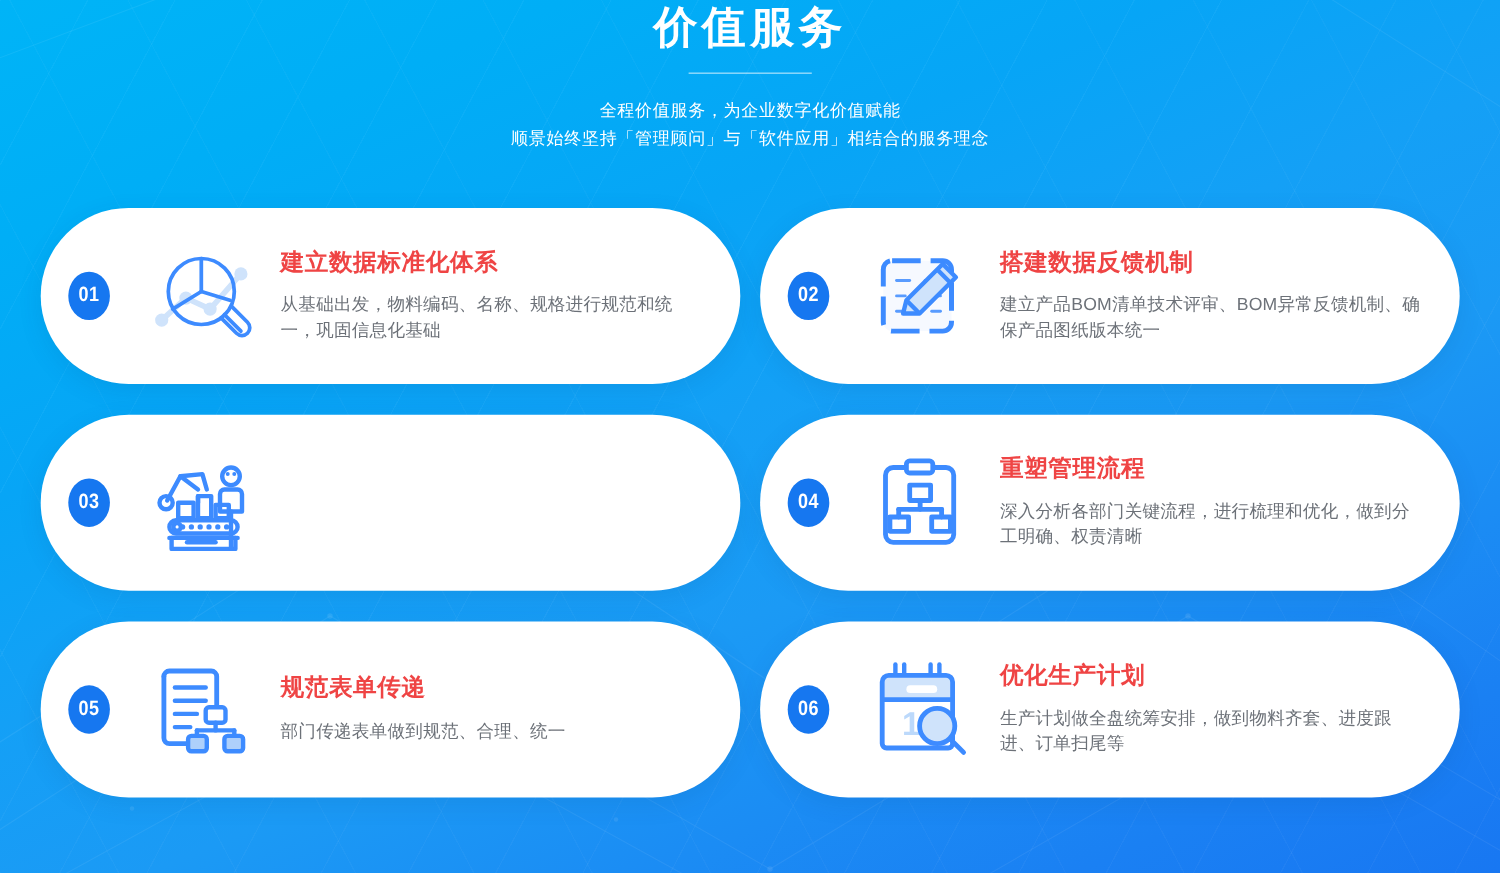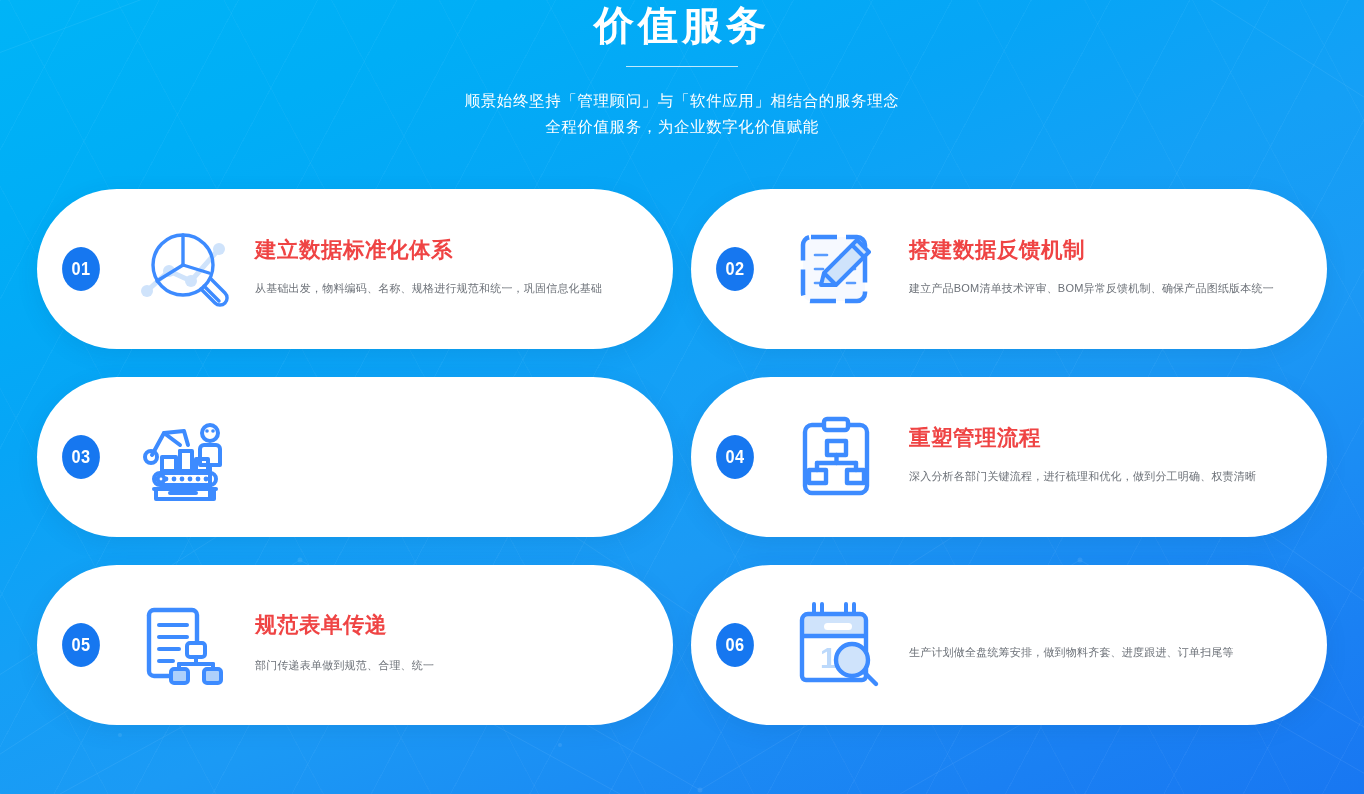--- a/index.html
+++ b/index.html
@@ -84,21 +84,21 @@
     display:flex; align-items:center; justify-content:center;
   }
   .icon-wrap svg{ display:block; }
   .card-text{ margin-left:16px; flex:1 1 auto; min-width:0; }
   .card-title{
     font-size:21.5px; color:#ef4444; font-weight:700;
     letter-spacing:.5px; line-height:1.2;
   }
   .card-desc{
     margin-top:14px;
-    font-size:11px; color:#6c7178; line-height:23px; letter-spacing:.2px;
+    font-size:16px; color:#6c7178; line-height:23px; letter-spacing:.2px;
   }
   
   .card.compact .card-desc{ margin-top:16px; }
 </style>
 </head>
 <body>
 
 <div class="bg-texture">
   <svg width="1364" height="794" viewBox="0 0 1364 794" preserveAspectRatio="none">
     <g stroke="#ffffff" stroke-opacity="0.22" fill="none" stroke-width="1">
@@ -124,22 +124,22 @@
         <circle cx="560" cy="745" r="2"></circle>
     </g>
   </svg>
 </div>
 <div class="bg-texture2"></div>
 
 <div class="header">
   <div class="page-title">价值服务</div>
   <div class="divider"></div>
   <div class="subtitle">
+    <div>全程价值服务，为企业数字化价值赋能</div>
     <div>顺景始终坚持「管理顾问」与「软件应用」相结合的服务理念</div>
-    <div>全程价值服务，为企业数字化价值赋能</div>
   </div>
 </div>
 
 <div class="cards">
 
   <div class="card">
     <div class="badge">01</div>
     <div class="icon-wrap">
       <svg width="96" height="92" viewBox="0 0 96 92">
         <g fill="none" stroke="#cfe3fb" stroke-width="5" stroke-linecap="round">
@@ -310,17 +310,18 @@
         </g>
         <text x="30" y="70" font-family="'Liberation Sans',sans-serif" font-size="30" font-weight="700" fill="#bcd9fb">11</text>
 
         <g fill="#cfe3fb" stroke="#3d8bff" stroke-width="4.4" stroke-linecap="round">
           <circle cx="62" cy="62" r="16"></circle>
           <path d="M74 74 L86 86" fill="none"></path>
         </g>
       </svg>
     </div>
     <div class="card-text">
+      <div class="card-title">优化生产计划</div>
       <div class="card-desc">生产计划做全盘统筹安排，做到物料齐套、进度跟进、订单扫尾等</div>
     </div>
   </div>
 
 </div>
 
 </body></html>

